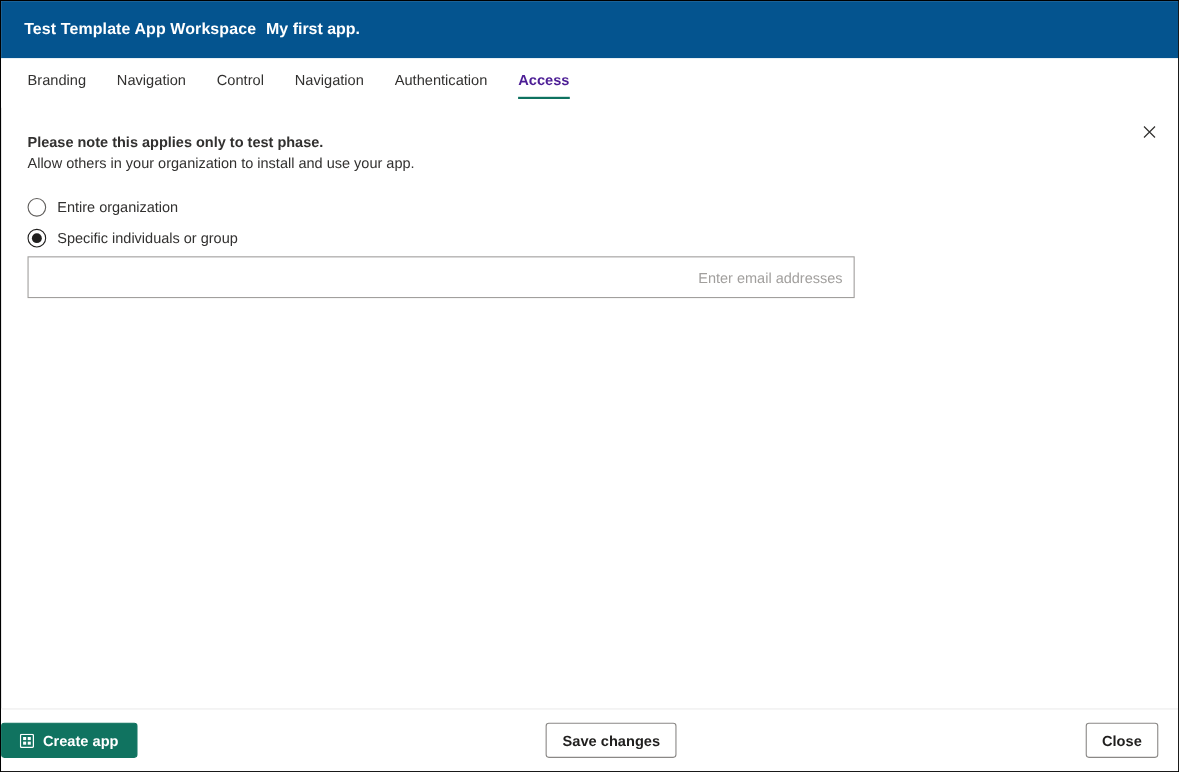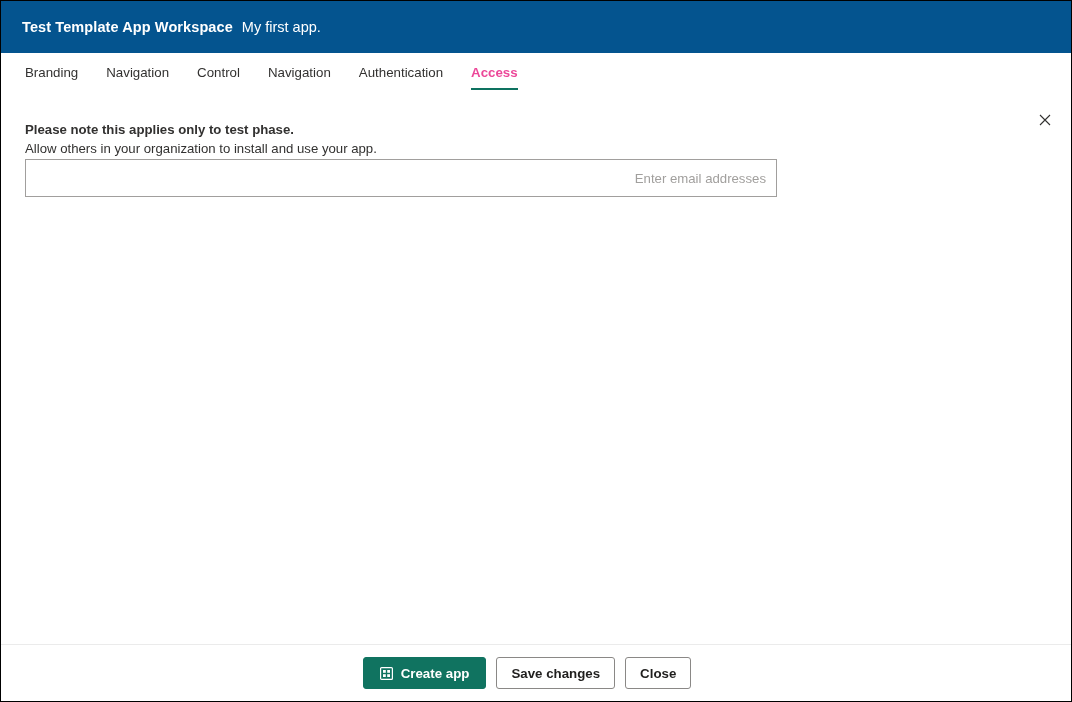--- a/index.html
+++ b/index.html
@@ -33,21 +33,21 @@
   .titlebar .ws-name {
     color: #ffffff;
     font-size: 14.5px;
     font-weight: bold;
     letter-spacing: 0.1px;
     white-space: nowrap;
   }
   .titlebar .app-name {
     color: #ffffff;
     font-size: 14.5px;
-    font-weight: normal;
+    font-weight: bold;
     margin-left: 9px;
     white-space: nowrap;
   }
 
   
   .tabstrip {
     position: relative;
     height: 45px;
     background: #ffffff;
     display: flex;
@@ -62,21 +62,21 @@
     padding: 12px 0 10px 0;
     margin-right: 28px;
     cursor: pointer;
     white-space: nowrap;
     background: none;
     border: none;
     font-family: inherit;
   }
   .tab.active {
     font-weight: bold;
-    color: #ec4899;
+    color: #4c1d95;
   }
   .tab.active::after {
     content: "";
     position: absolute;
     left: 0;
     right: 0;
     bottom: 0;
     height: 2px;
     background: #0e7260;
   }
@@ -175,21 +175,21 @@
   .footer {
     position: absolute;
     left: 0;
     right: 0;
     bottom: 0;
     height: 57px;
     border-top: 1px solid #ebebeb;
     background: #ffffff;
     display: flex;
     align-items: center;
-    justify-content: center;
+    justify-content: space-between;
     padding-right: 18px;
     box-sizing: border-box;
   }
   .btn {
     font-family: inherit;
     font-size: 13.3px;
     height: 32px;
     border-radius: 3px;
     cursor: pointer;
     display: inline-flex;
@@ -246,20 +246,30 @@
         </svg>
       </span>
     </div>
   </div>
 
   <div class="content">
 
     <p class="desc-line bold">Please note this applies only to test phase.</p>
     <p class="desc-line">Allow others in your organization to install and use your app.</p>
 
+    <div class="radio-group">
+      <div class="radio-row">
+        <span class="radio-mark"></span>
+        <span class="radio-label">Entire organization</span>
+      </div>
+      <div class="radio-row selected">
+        <span class="radio-mark"></span>
+        <span class="radio-label">Specific individuals or group</span>
+      </div>
+    </div>
 
     <input class="email-input" type="text" placeholder="Enter email addresses" style="">
   </div>
 
   <div class="footer">
     <button class="btn btn-primary">
       <span class="app-glyph">
         <svg width="13" height="13" viewBox="0 0 13 13" aria-hidden="true">
           <rect x="0.6" y="0.6" width="11.8" height="11.8" rx="1" fill="none" stroke="#ffffff" stroke-width="1.2"></rect>
           <rect x="3" y="3" width="2.8" height="2.8" fill="#ffffff"></rect>

